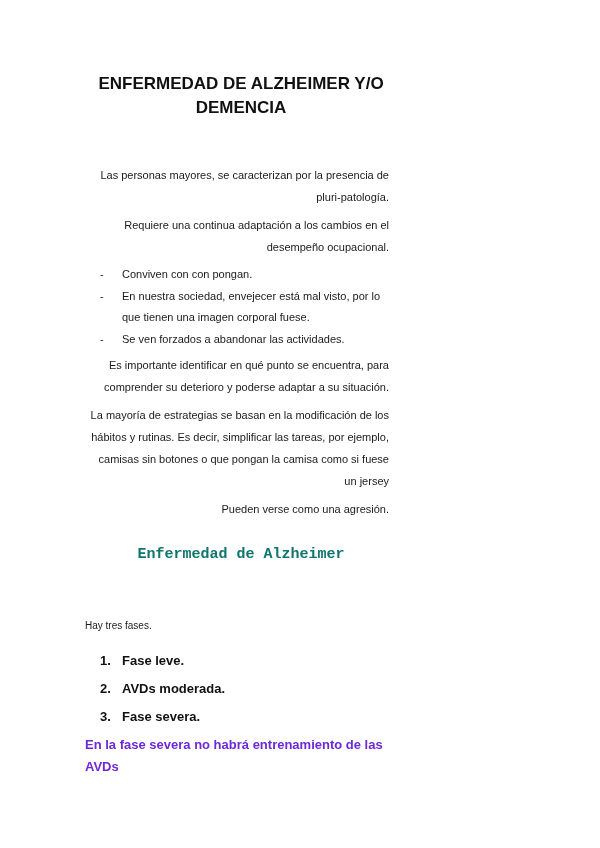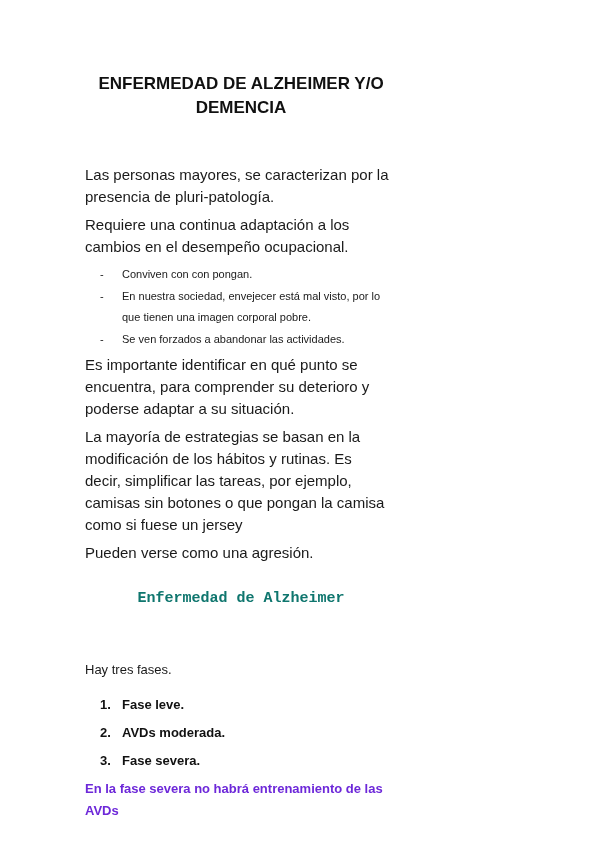--- a/index.html
+++ b/index.html
@@ -25,23 +25,24 @@
     margin: 0;
     font-size: 17px;
     line-height: 24px;
     font-weight: bold;
     text-align: center;
     color: #111111;
     letter-spacing: 0px;
   }
   .para {
     margin: 0 8px 6px 0;
-    font-size: 15px;
+    font-size: 11px;
     line-height: 22px;
     font-weight: normal;
+    text-align: right;
   }
   .para.first {
     margin-top: 44px;
   }
   .bullet-list {
     margin: 6px 0 4px 0;
     padding: 0;
     list-style: none;
   }
   .bullet-item {
@@ -61,21 +62,21 @@
     margin: 24px 0 0 0;
     font-size: 15px;
     line-height: 22px;
     font-weight: bold;
     text-align: center;
     color: #0f766e;
     font-family: Liberation Mono, monospace;
   }
   .phases-lead {
     margin: 49px 0 0 0;
-    font-size: 13px;
+    font-size: 10px;
     line-height: 22px;
   }
   .numbered-list {
     margin: 13px 0 0 15px;
     padding: 0;
     list-style: none;
   }
   .numbered-item {
     display: flex;
     margin: 0 0 6px 0;
@@ -109,21 +110,21 @@
 
     <p class="para">Requiere una continua adaptación a los cambios en el desempeño ocupacional.</p>
 
     <ul class="bullet-list">
       <li class="bullet-item">
         <span class="marker">-</span>
         <span class="btext">Conviven con con pongan.</span>
       </li>
       <li class="bullet-item">
         <span class="marker">-</span>
-        <span class="btext">En nuestra sociedad, envejecer está mal visto, por lo que tienen una imagen corporal pobre.</span>
+        <span class="btext">En nuestra sociedad, envejecer está mal visto, por lo que tienen una imagen corporal fuese.</span>
       </li>
       <li class="bullet-item">
         <span class="marker">-</span>
         <span class="btext">Se ven forzados a abandonar las actividades.</span>
       </li>
     </ul>
 
     <p class="para">Es importante identificar en qué punto se encuentra, para comprender su deterioro y poderse adaptar a su situación.</p>
 
     <p class="para">La mayoría de estrategias se basan en la modificación de los hábitos y rutinas. Es decir, simplificar las tareas, por ejemplo, camisas sin botones o que pongan la camisa como si fuese un jersey</p>

